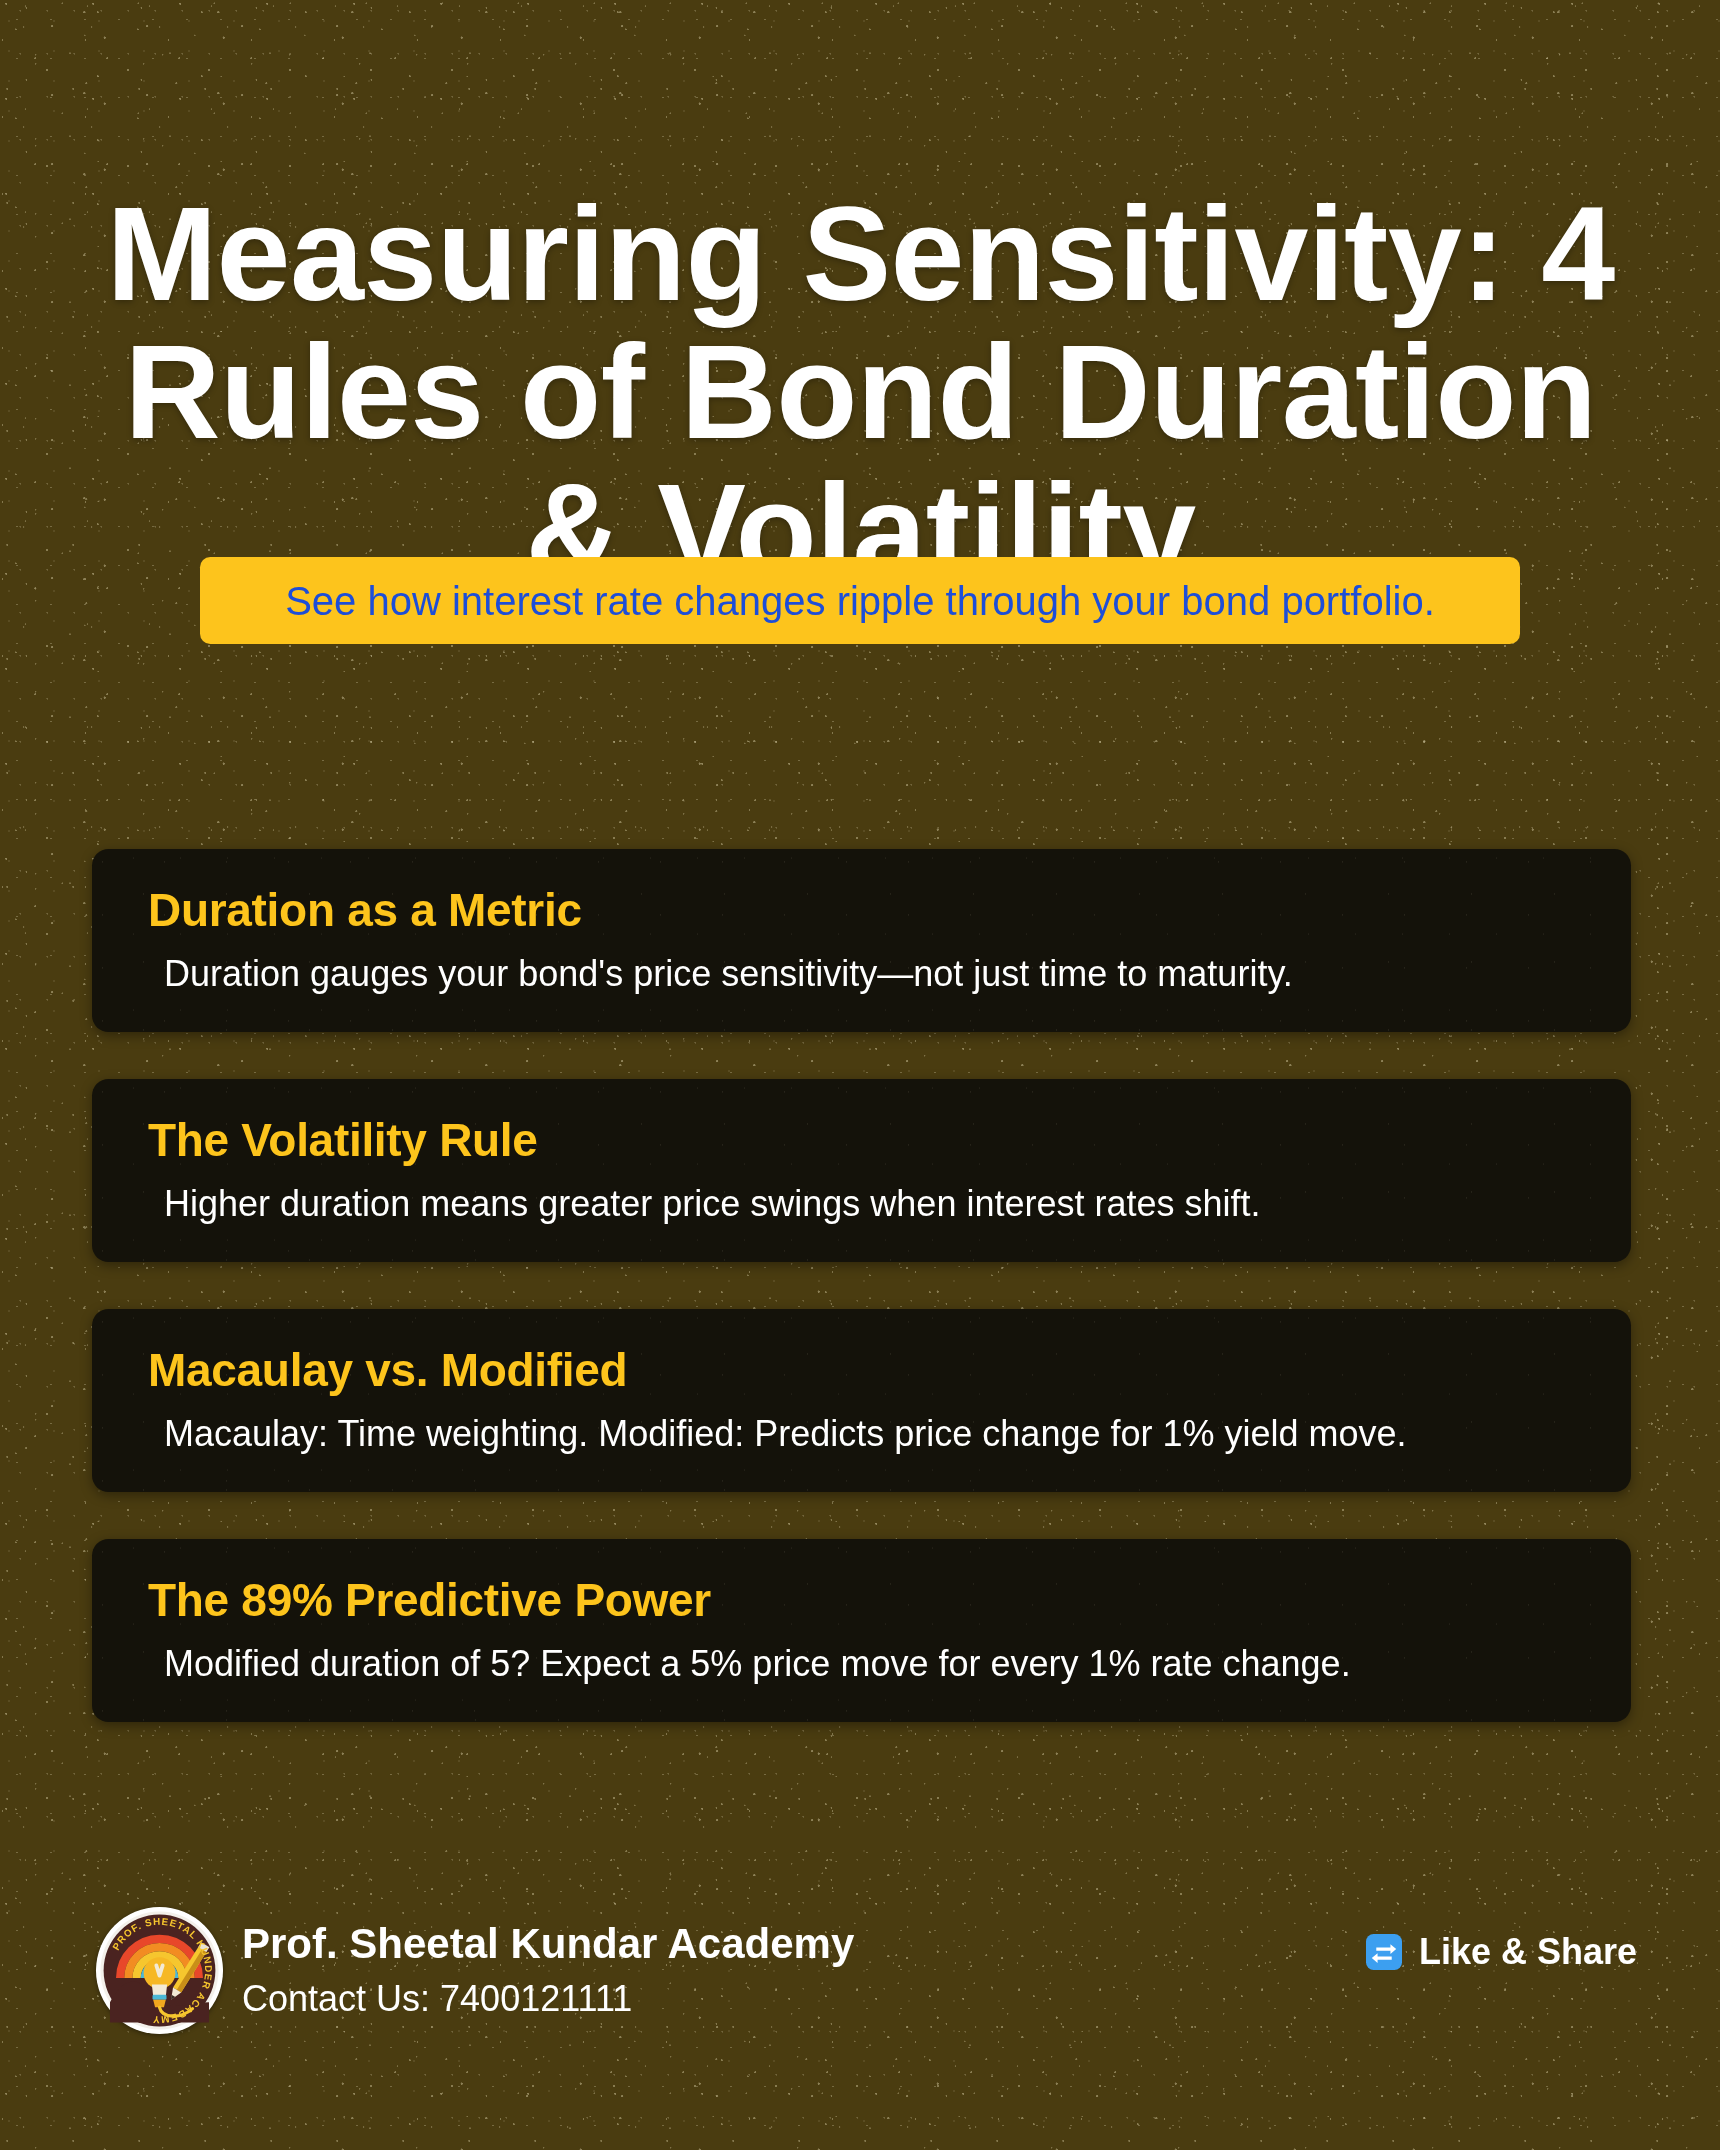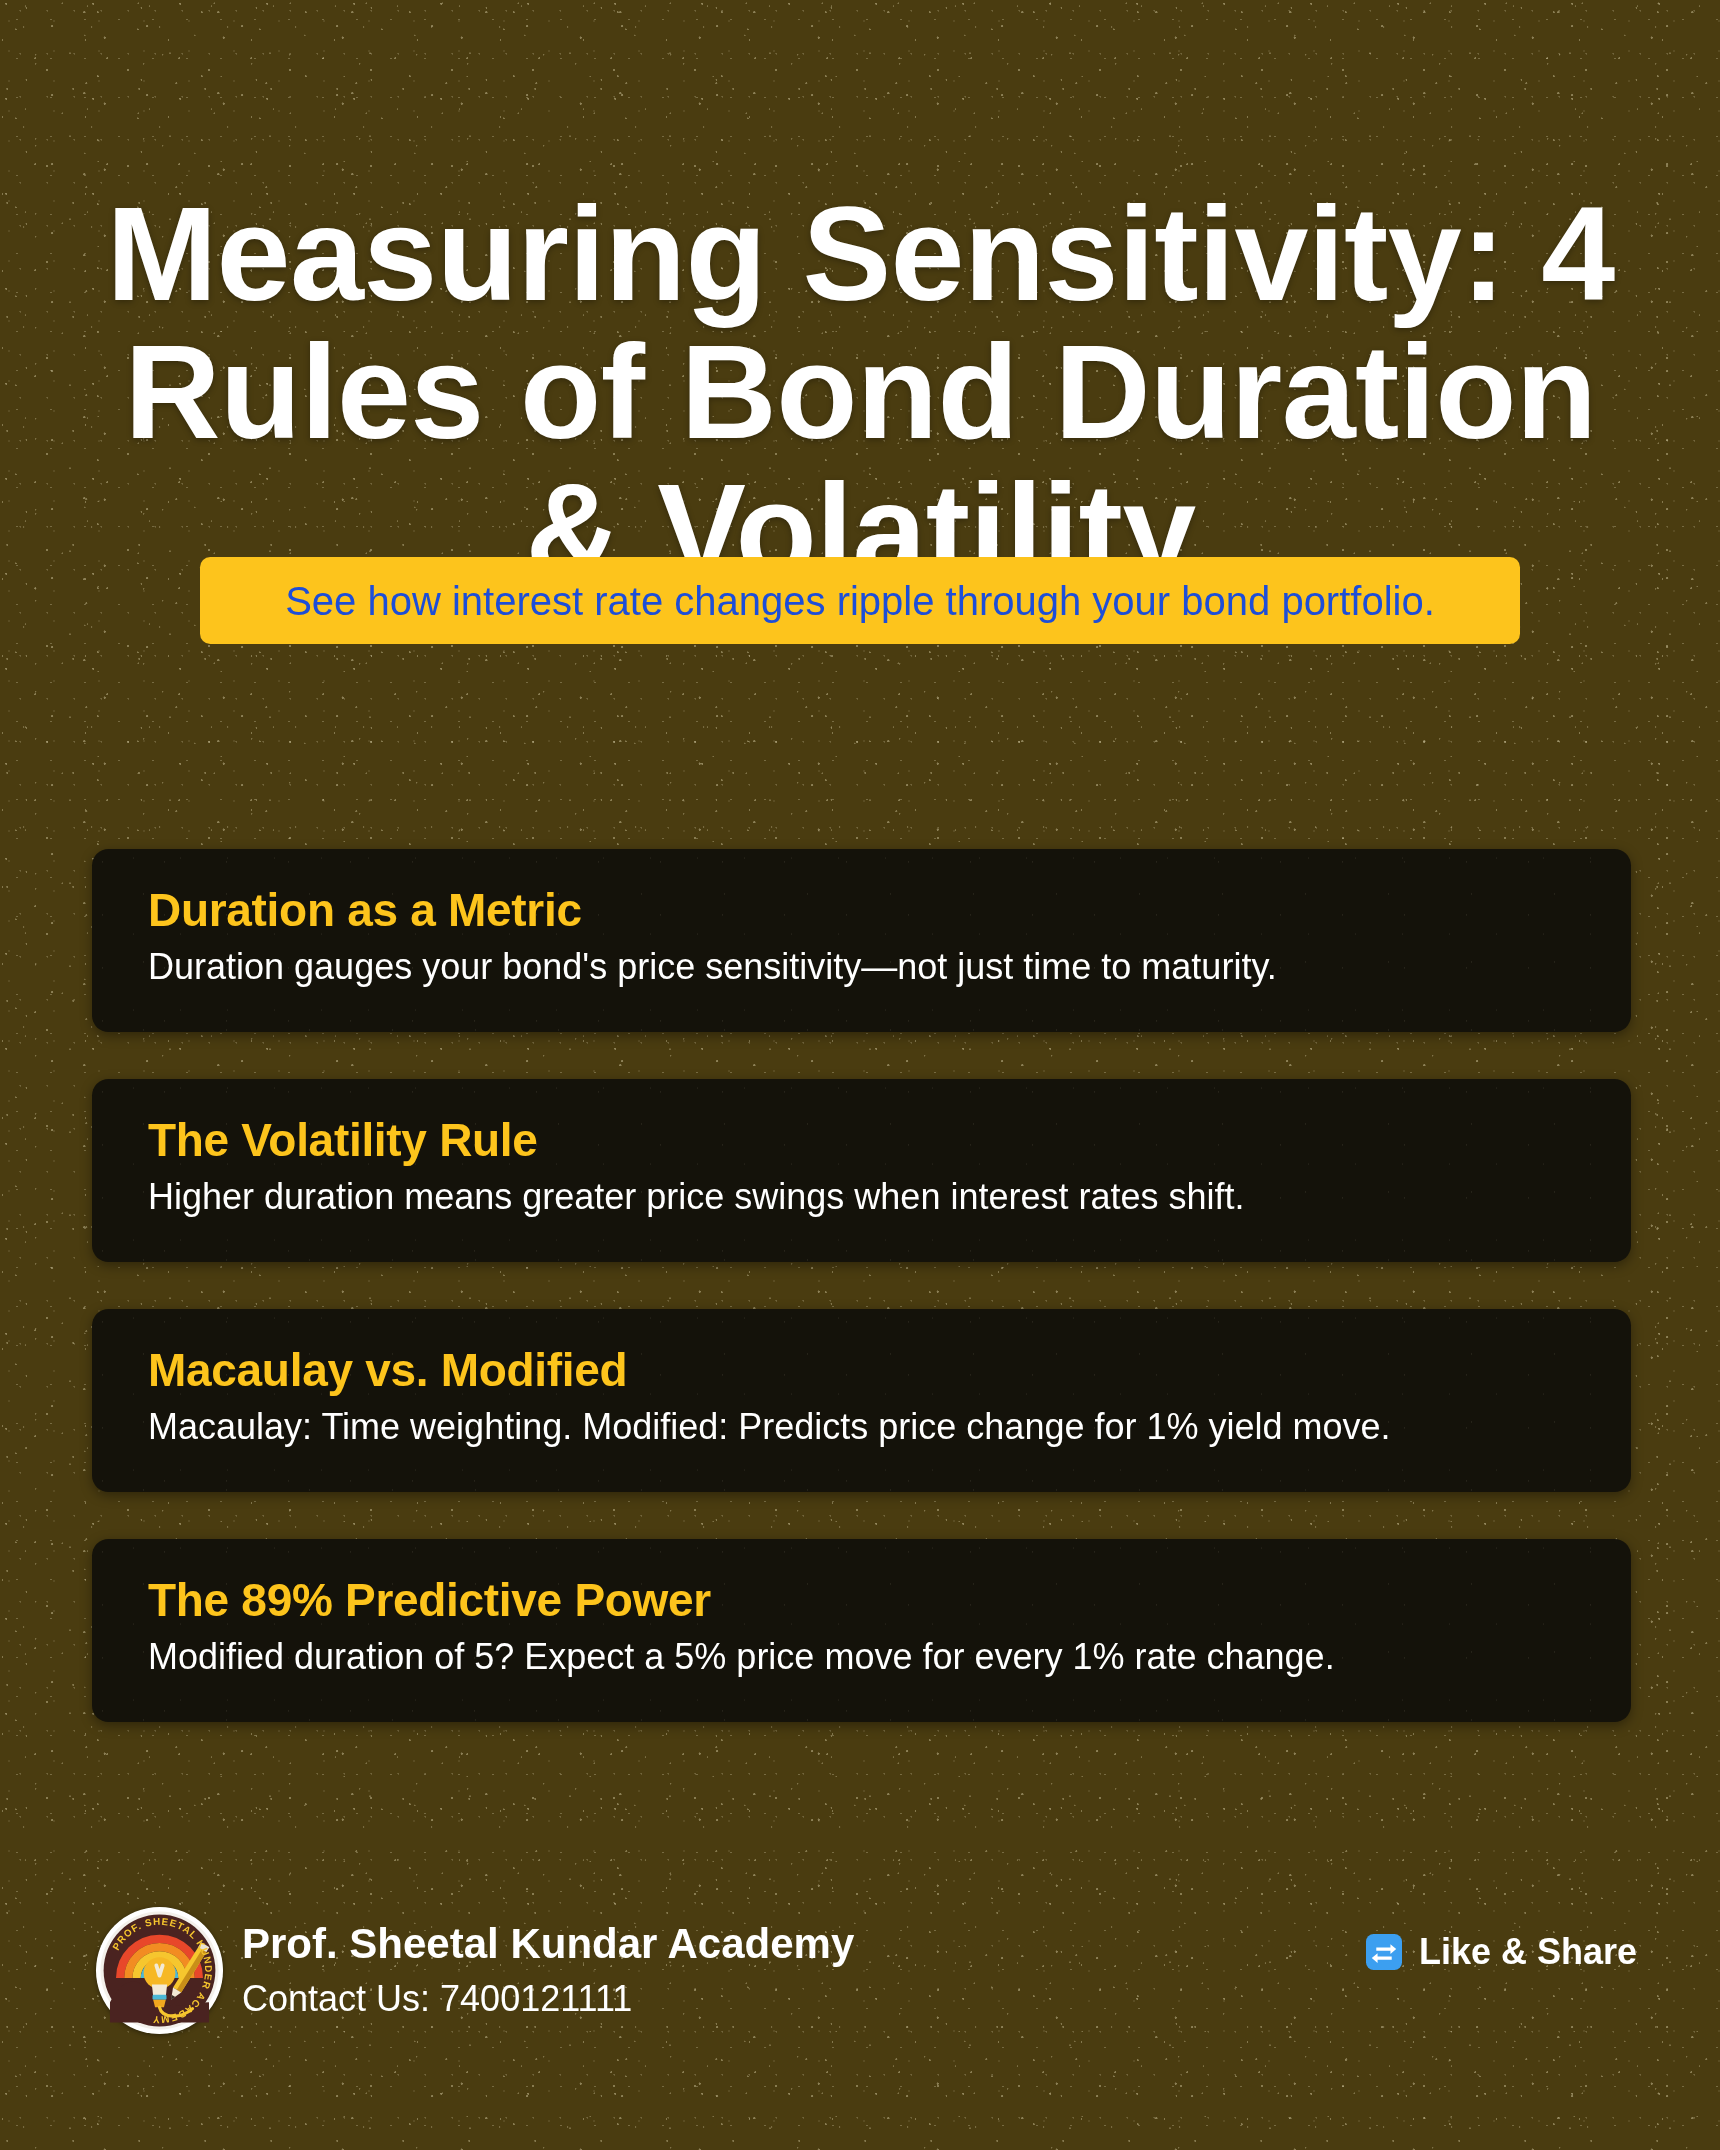--- a/index.html
+++ b/index.html
@@ -155,21 +155,21 @@
     font-weight: bold;
     line-height: 1.1;
     margin: 0 0 9px 0;
     letter-spacing: -0.3px;
   }
   .card-body {
     color: #ffffff;
     font-size: 36px;
     font-weight: normal;
     line-height: 1.2;
-    margin: 0;
+    margin: 16px;
   }
 
   
   .footer {
     position: absolute;
     left: 0;
     right: 0;
     bottom: 0;
     height: 268px;
   }

